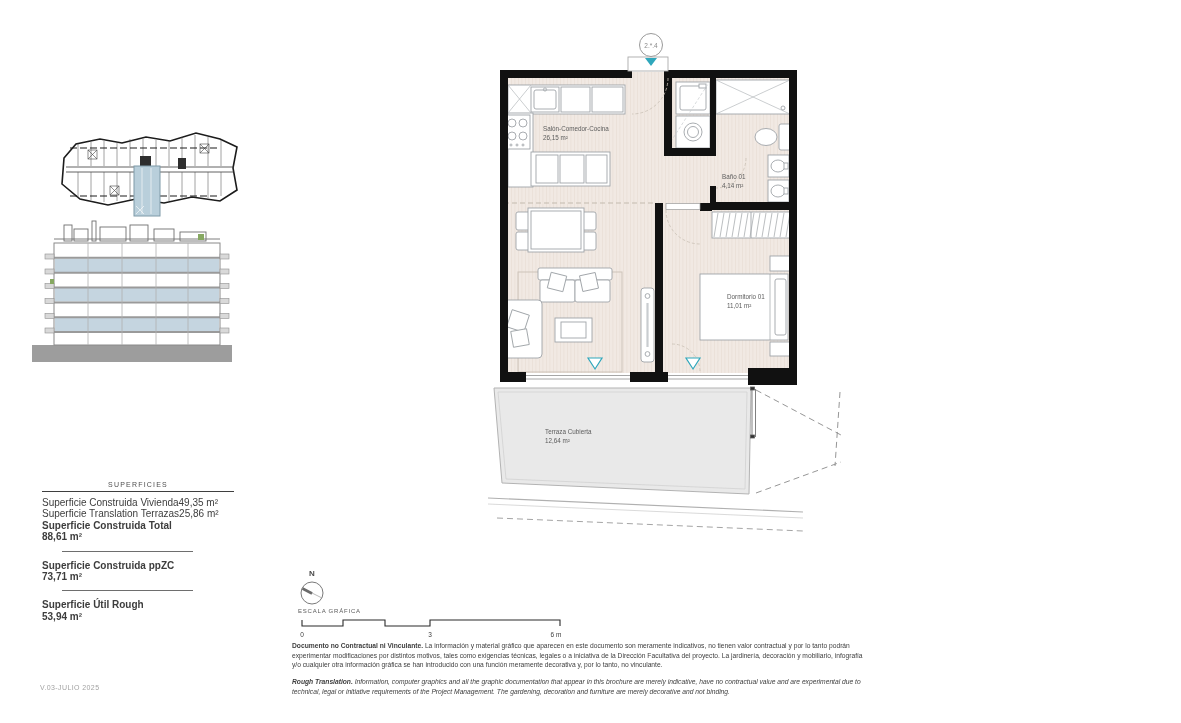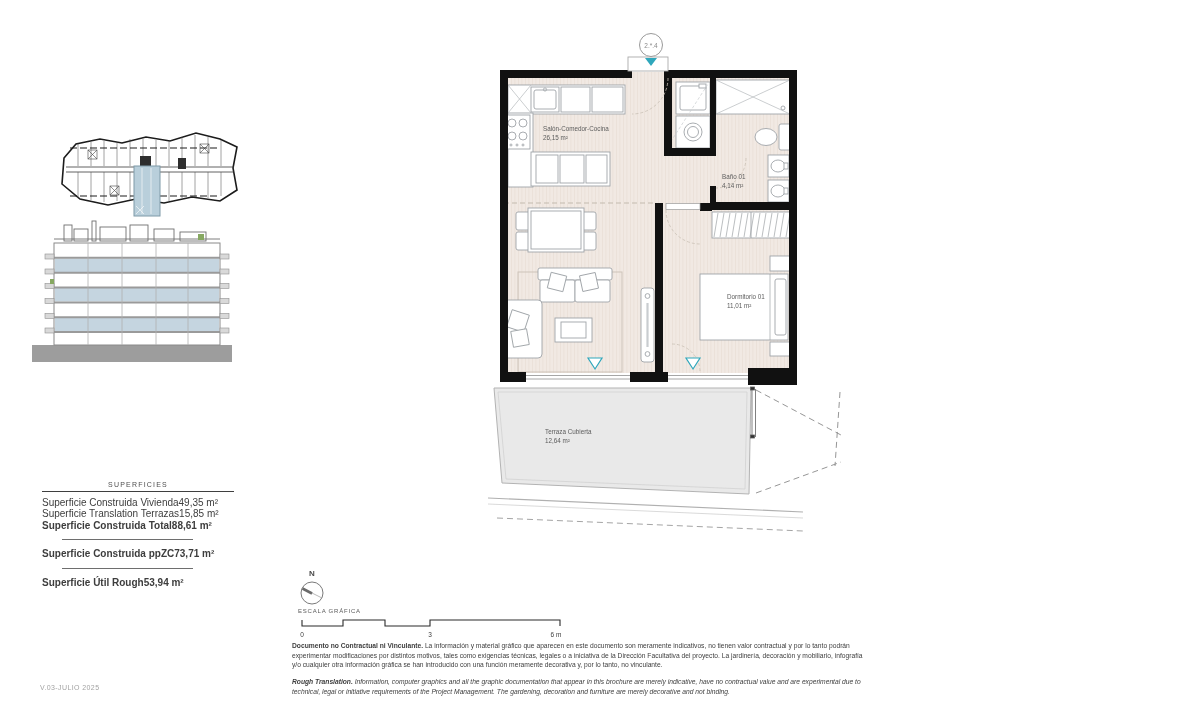--- a/index.html
+++ b/index.html
@@ -13,21 +13,21 @@
   .titleblock .t2{font-size:23px;font-weight:bold;letter-spacing:.5px;line-height:1.08;}
   .titleblock .t3{font-size:15px;color:#3c3c3c;letter-spacing:.6px;margin-top:3px;line-height:1.15;}
   .titleblock .t4{font-size:15px;color:#3c3c3c;letter-spacing:.6px;line-height:1.15;}
 
   
   .supers{left:42px;top:481px;width:192px;}
   .supers .head{text-align:center;font-size:7px;letter-spacing:1.2px;color:#4e4e4e;margin-bottom:3px;}
   .supers .rule{border-top:1.4px solid #3f3f3f;margin-bottom:5px;}
   .supers .row{display:flex;justify-content:flex-start;font-size:10px;line-height:11.4px;color:#3d3d3d;}
   .supers .row .val{}
-  .supers .row.b{font-weight:bold;}
+  .supers .row.b{font-weight:bold;flex-direction:column;}
   .supers .part{border-top:1px solid #6e6e6e;width:131px;margin:8px 0 8px 20px;}
 
   .version{left:40px;top:684px;font-size:7px;color:#a3a3a3;letter-spacing:.4px;}
 
   
   .footer{left:292px;top:641px;width:576px;font-size:6.7px;line-height:1.45;color:#3d3d3d;}
   .footer .p2{margin-top:7px;font-style:italic;}
   .footer b{font-weight:bold;}
 
   svg text{font-family:"Liberation Sans",sans-serif;}
@@ -100,21 +100,21 @@
 
   <div class="abs supers">
     <div class="head">SUPERFICIES</div>
     <div class="rule"></div>
     <div class="row">
       <span>Superficie Construida Vivienda</span>
       <span class="val">49,35 m²</span>
     </div>
     <div class="row">
       <span>Superficie Translation Terrazas</span>
-      <span class="val">15,85 m²</span>
+      <span class="val">25,86 m²</span>
     </div>
     <div class="row b">
       <span>Superficie Construida Total</span>
       <span class="val">88,61 m²</span>
     </div>
     <div class="part"></div>
     <div class="row b">
       <span>Superficie Construida ppZC</span>
       <span class="val">73,71 m²</span>
     </div>

